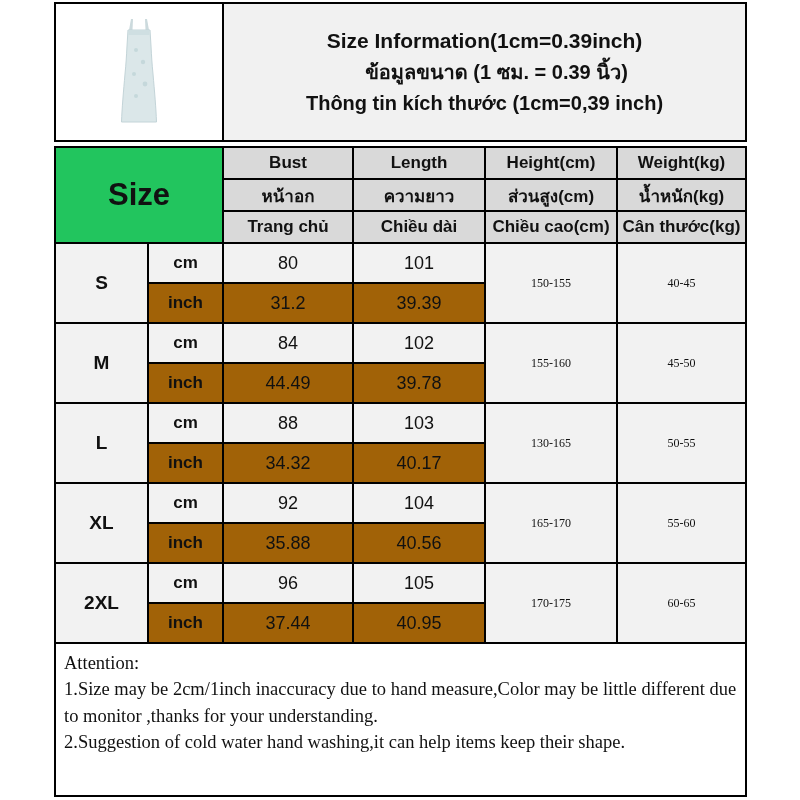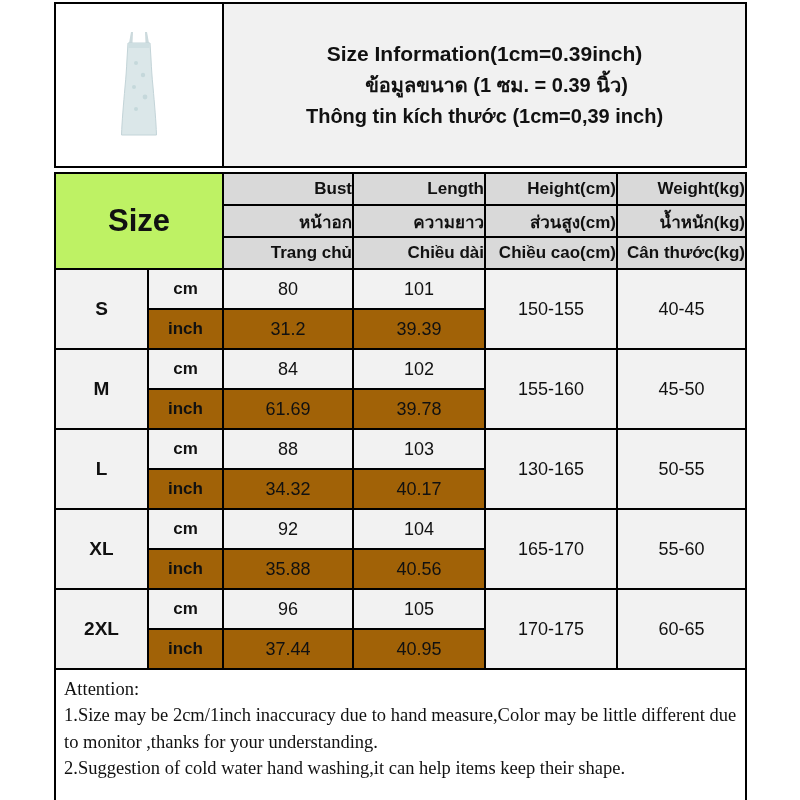--- a/index.html
+++ b/index.html
@@ -7,37 +7,37 @@
     width:800px;height:800px;background:#ffffff;position:relative;
     font-family:"Liberation Sans", sans-serif;color:#111;
     -webkit-font-smoothing:antialiased;
   }
   .frame{position:absolute;left:54px;top:2px;width:691px;}
 
   table{border-collapse:collapse;table-layout:fixed;width:691px;}
   td,th{border:2px solid #000;padding:0;text-align:center;vertical-align:middle;overflow:hidden;}
 
   
-  .title-table{height:166px;}
+  .title-table{height:140px;}
   .image-cell{background:#ffffff;width:168px;}
   .title-cell{background:#f1f1f1;}
   .title-line-en{font-size:21px;font-weight:bold;line-height:1.55;}
   .title-line-th{font-size:20px;font-weight:bold;line-height:1.55;padding-left:24px;}
   .title-line-vi{font-size:20px;font-weight:bold;line-height:1.55;}
 
   
   .main-table{margin-top:4px;}
-  .hdr{background:#d9d9d9;font-weight:bold;font-size:17px;height:30px;text-align:right;}
-  .size-big{background:#bef264;font-weight:bold;font-size:31px;}
+  .hdr{background:#d9d9d9;font-weight:bold;font-size:17px;height:30px;}
+  .size-big{background:#22c55e;font-weight:bold;font-size:31px;}
   .size-letter{background:#d9d9d9;font-weight:bold;font-size:19px;}
   .unit-label{font-weight:bold;font-size:17px;}
   .val{font-size:18px;font-weight:normal;margin-left:44px;}
   .row-cm td{background:#f2f2f2;height:38px;}
   .row-inch td{background:#a16207;height:38px;}
-  .merged{background:#f2f2f2;font-size:18px;}
+  .merged{background:#f2f2f2;font-size:12px;font-family:Liberation Serif, serif;}
   .attention-cell{
     background:#ffffff;text-align:left;vertical-align:top;
     padding:6px 8px 0 8px;height:145px;
   }
   .attention-cell div{font-size:18.5px;line-height:1.42;font-weight:normal;font-family:Liberation Serif, serif;}
   .dress-wrap{display:flex;align-items:center;justify-content:center;height:100%;}
 </style>
 </head>
 <body>
 
@@ -128,21 +128,21 @@
     <tr class="row-cm">
       <td class="size-letter" rowspan="2">M</td>
       <td class="unit-label">cm</td>
       <td class="val">84</td>
       <td class="val">102</td>
       <td class="merged" rowspan="2">155-160</td>
       <td class="merged" rowspan="2">45-50</td>
     </tr>
     <tr class="row-inch">
       <td class="unit-label">inch</td>
-      <td class="val">61.69</td>
+      <td class="val">44.49</td>
       <td class="val">39.78</td>
     </tr>
 
     <tr class="row-cm">
       <td class="size-letter" rowspan="2">L</td>
       <td class="unit-label">cm</td>
       <td class="val">88</td>
       <td class="val">103</td>
       <td class="merged" rowspan="2">130-165</td>
       <td class="merged" rowspan="2">50-55</td>

